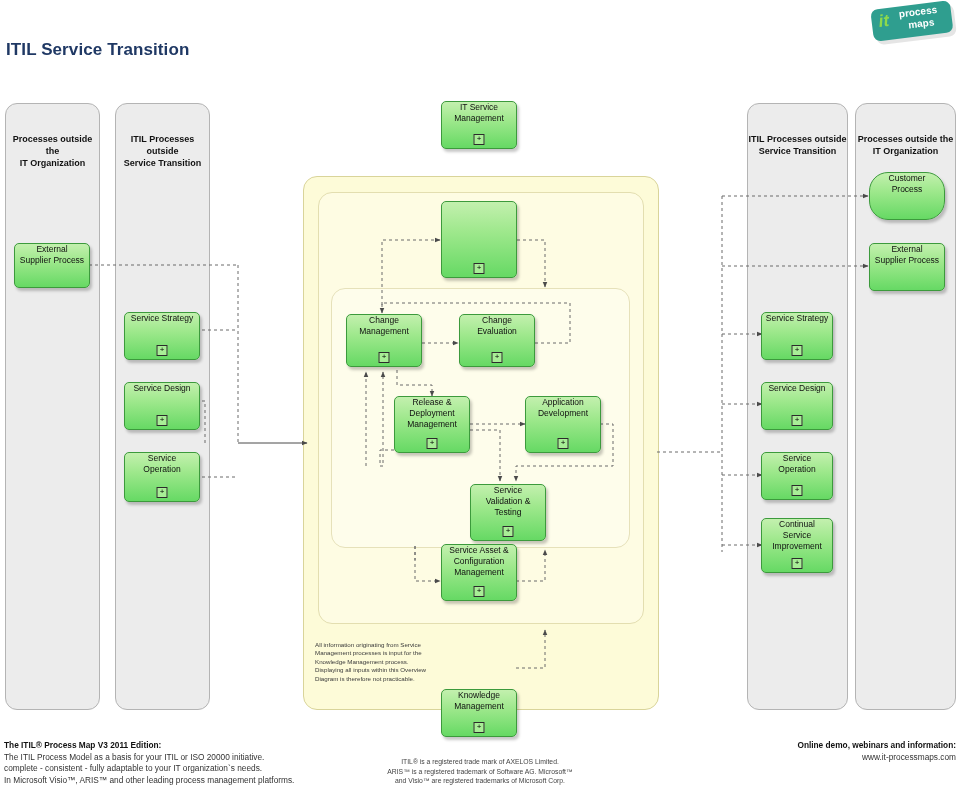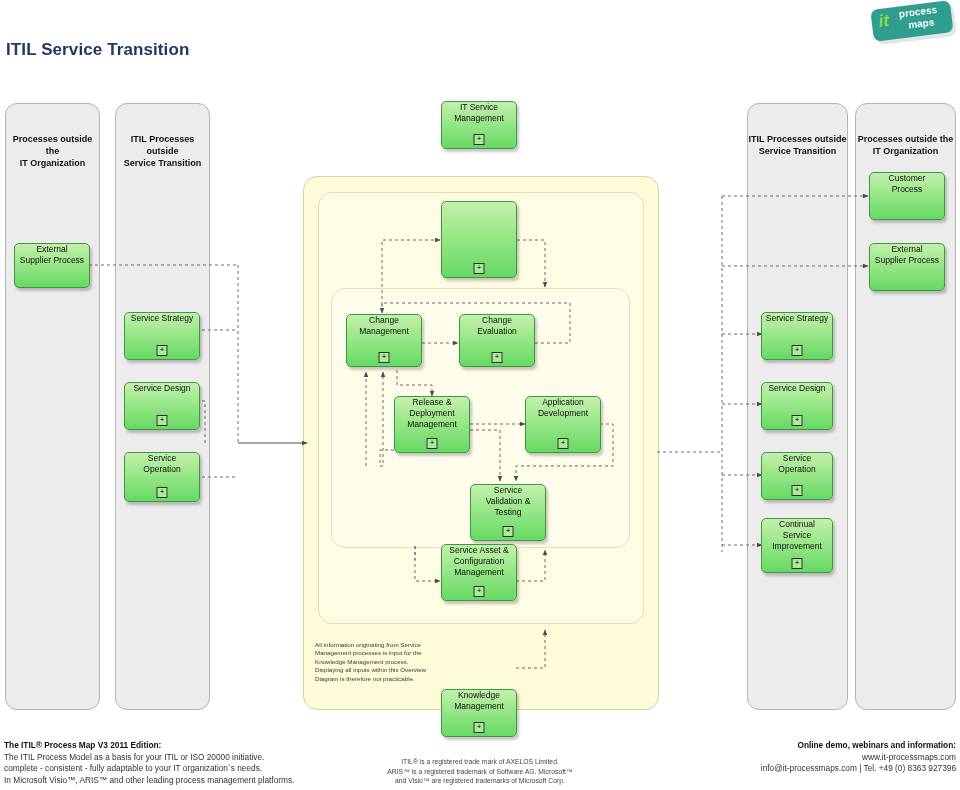--- a/index.html
+++ b/index.html
@@ -300,21 +300,21 @@
   </div>
 
   <div class="pbox has-plus" style="left:124px;top:452px;width:76px;height:50px;">
     <div class="plabel">
       <span>Service</span><br>
       <span>Operation</span>
     </div>
     <div class="plus">+</div>
   </div>
 
-  <div class="pbox" style="left:869px;top:172px;width:76px;height:48px;">
+  <div class="pbox" style="left:869px;top:172px;width:76px;height:48px;border-radius:19px;">
     <div class="plabel">
       <span>Customer</span><br>
       <span>Process</span>
     </div>
   </div>
 
   <div class="pbox" style="left:869px;top:243px;width:76px;height:48px;">
     <div class="plabel">
       <span>External</span><br>
       <span>Supplier Process</span>
@@ -363,16 +363,15 @@
 
   <div class="footer-block" id="footer-center">
     <div>ITIL® is a registered trade mark of AXELOS Limited.</div>
     <div>ARIS™ is a  registered trademark of Software AG. Microsoft™</div>
     <div>and Visio™ are registered trademarks of Microsoft Corp.</div>
   </div>
 
   <div class="footer-block" id="footer-right">
     <div class="ftitle">Online demo, webinars and information:</div>
     <div>www.it-processmaps.com</div>
-    <div>info@it-processmaps.com | Tel. +49 (0) 8363 927396</div>
   </div>
 
 </div>
 
 </body></html>

